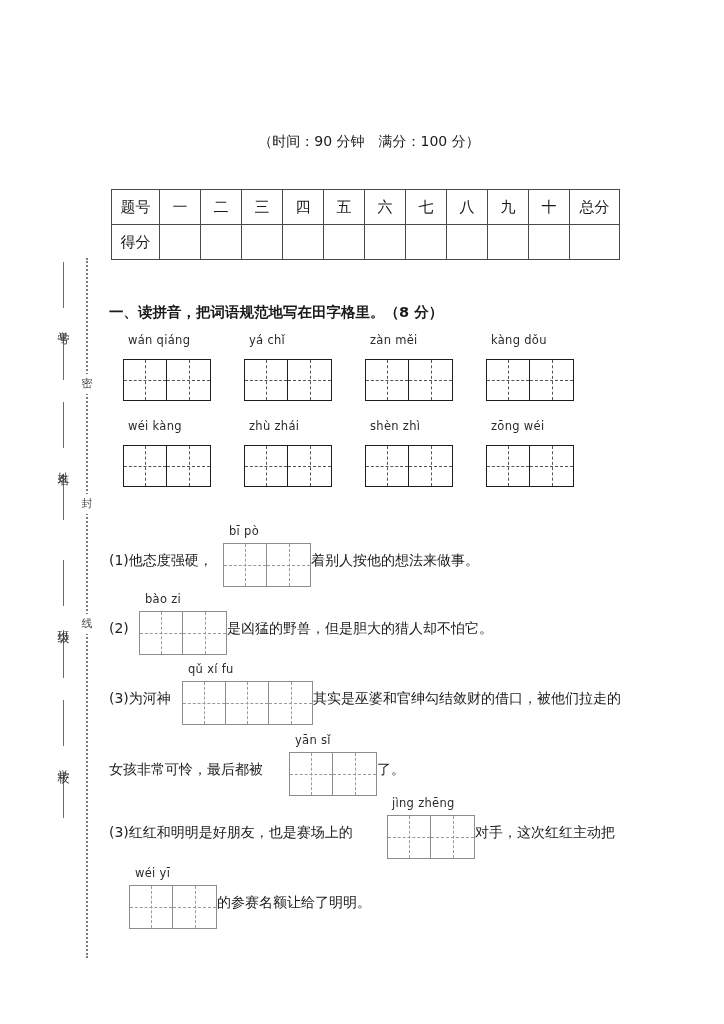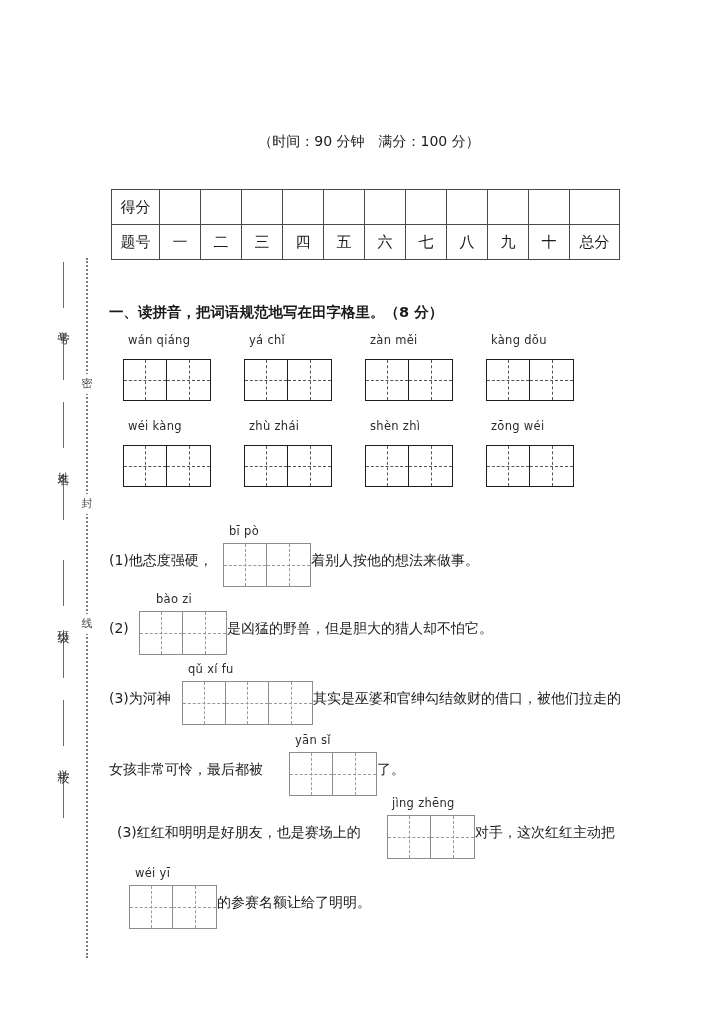--- a/index.html
+++ b/index.html
@@ -213,48 +213,48 @@
     <span class="sf-rule"></span>
   </div>
 </div>
 
 <div id="paper">
 
   <div id="paper-subtitle">（时间：90 分钟　满分：100 分）</div>
 
   <table id="score-table">
     <tbody>
-      <tr>
-        <td class="hdcol">得分</td>
-        <td class="cell"></td>
-        <td class="cell"></td>
-        <td class="cell"></td>
-        <td class="cell"></td>
-        <td class="cell"></td>
-        <td class="cell"></td>
-        <td class="cell"></td>
-        <td class="cell"></td>
-        <td class="cell"></td>
-        <td class="cell"></td>
-        <td class="total"></td>
-      </tr>
       <tr>
         <td class="hdcol">题号</td>
         <td class="cell">一</td>
         <td class="cell">二</td>
         <td class="cell">三</td>
         <td class="cell">四</td>
         <td class="cell">五</td>
         <td class="cell">六</td>
         <td class="cell">七</td>
         <td class="cell">八</td>
         <td class="cell">九</td>
         <td class="cell">十</td>
         <td class="total">总分</td>
       </tr>
+      <tr>
+        <td class="hdcol">得分</td>
+        <td class="cell"></td>
+        <td class="cell"></td>
+        <td class="cell"></td>
+        <td class="cell"></td>
+        <td class="cell"></td>
+        <td class="cell"></td>
+        <td class="cell"></td>
+        <td class="cell"></td>
+        <td class="cell"></td>
+        <td class="cell"></td>
+        <td class="total"></td>
+      </tr>
     </tbody>
   </table>
 
   <div class="sec-heading" style="left:5px; top:303px;">一、读拼音，把词语规范地写在田字格里。（8 分）</div>
 
   <div class="pinyin" style="left:24px;  top:333px;">wán qiáng</div>
   <div class="pinyin" style="left:145px; top:333px;">yá  chǐ</div>
   <div class="pinyin" style="left:266px; top:333px;">zàn  měi</div>
   <div class="pinyin" style="left:387px; top:333px;">kàng  dǒu</div>
 
@@ -299,21 +299,21 @@
 
 
   <div class="pinyin" style="left:125px; top:524px;">bī    pò</div>
   <div class="tzg grey" style="left:119px; top:543px;">
     <div class="tz-cell"></div>
     <div class="tz-cell"></div>
   </div>
   <div class="body-text" style="left:5px;   top:552px;">(1)他态度强硬，</div>
   <div class="body-text" style="left:207px; top:552px;">着别人按他的想法来做事。</div>
 
-  <div class="pinyin" style="left:41px; top:592px;margin-left:11px;">bào    zi</div>
+  <div class="pinyin" style="left:41px; top:592px;">bào    zi</div>
   <div class="tzg grey" style="left:35px; top:611px;">
     <div class="tz-cell"></div>
     <div class="tz-cell"></div>
   </div>
   <div class="body-text" style="left:5px;   top:620px;">(2)</div>
   <div class="body-text" style="left:123px; top:620px;">是凶猛的野兽，但是胆大的猎人却不怕它。</div>
 
   <div class="pinyin" style="left:84px; top:662px;">qǔ    xí    fu</div>
   <div class="tzg grey" style="left:78px; top:681px;">
     <div class="tz-cell"></div>
@@ -329,21 +329,21 @@
     <div class="tz-cell"></div>
   </div>
   <div class="body-text" style="left:5px;   top:761px;">女孩非常可怜，最后都被</div>
   <div class="body-text" style="left:273px; top:761px;">了。</div>
 
   <div class="pinyin" style="left:288px; top:796px;">jìng  zhēng</div>
   <div class="tzg grey" style="left:283px; top:815px;">
     <div class="tz-cell"></div>
     <div class="tz-cell"></div>
   </div>
-  <div class="body-text" style="left:13px;   top:824px;">(3)红红和明明是好朋友，也是赛场上的</div>
+  <div class="body-text" style="left:5px;   top:824px;">(3)红红和明明是好朋友，也是赛场上的</div>
   <div class="body-text" style="left:371px; top:824px;">对手，这次红红主动把</div>
 
   <div class="pinyin" style="left:31px; top:866px;">wéi    yī</div>
   <div class="tzg grey" style="left:25px; top:885px;">
     <div class="tz-cell"></div>
     <div class="tz-cell"></div>
   </div>
   <div class="body-text" style="left:113px; top:894px;">的参赛名额让给了明明。</div>
 
 </div>

